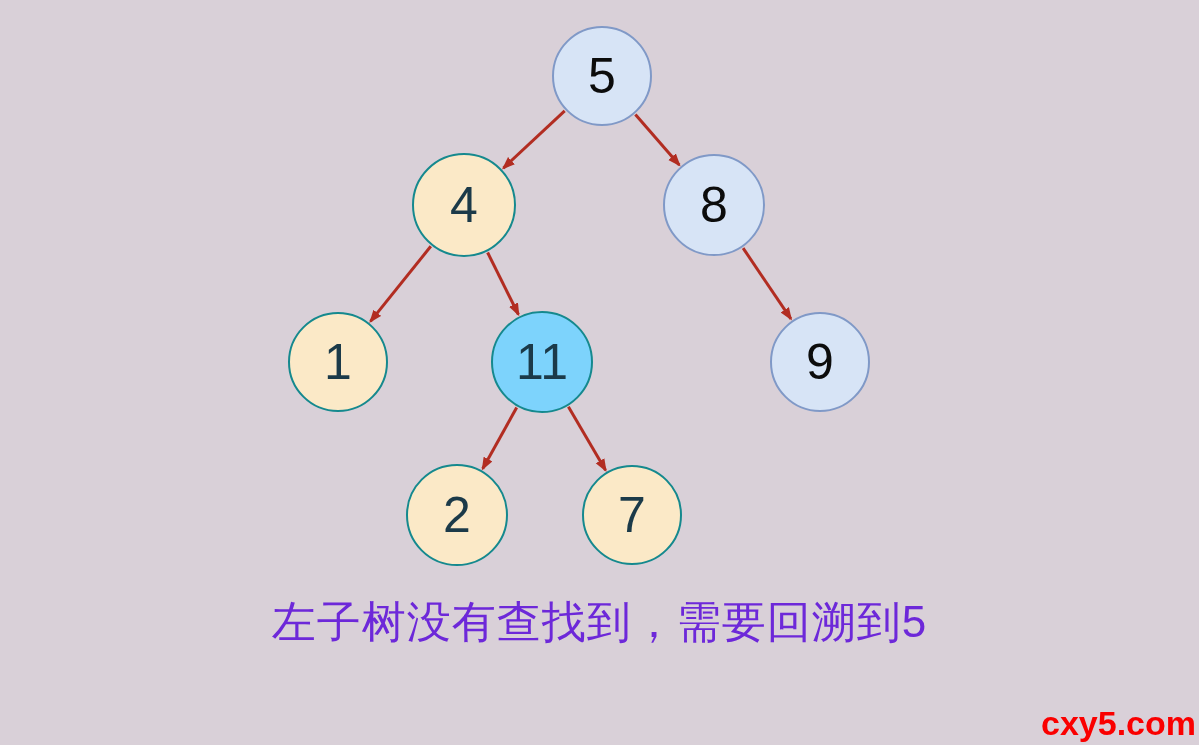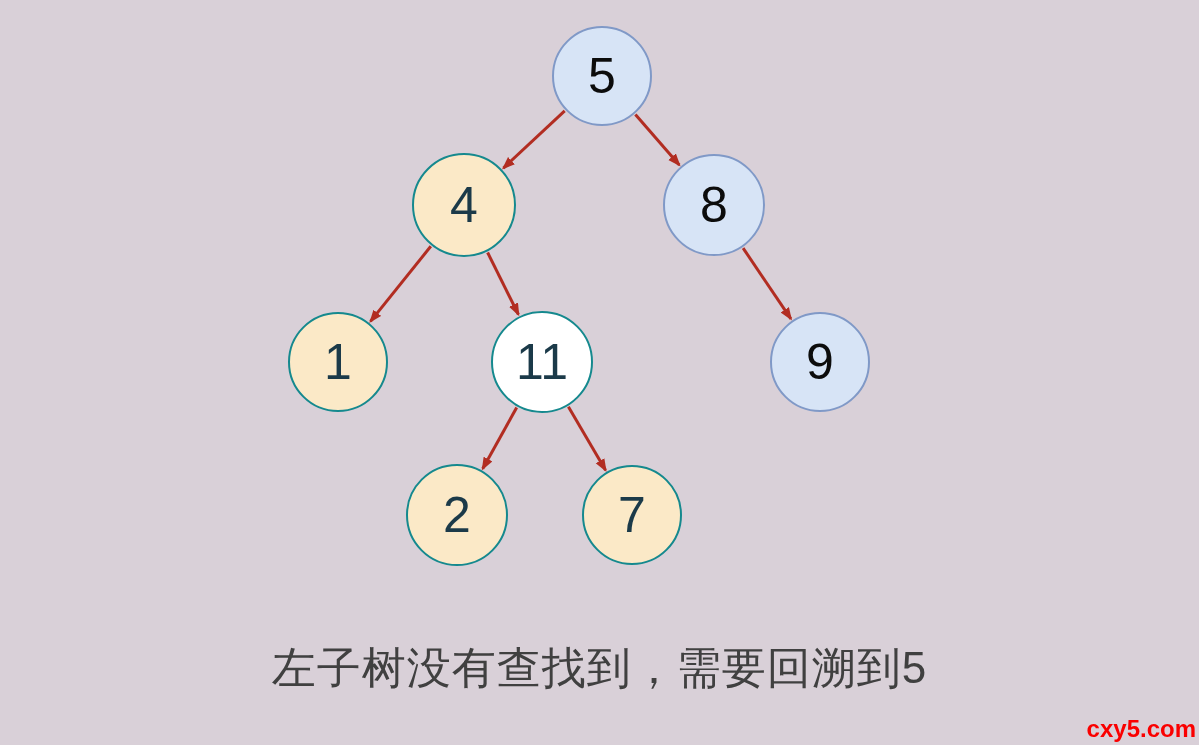--- a/index.html
+++ b/index.html
@@ -41,21 +41,21 @@
     text-align: center;
     font-size: 44px;
     line-height: 56px;
     font-weight: 500;
     letter-spacing: 1px;
   }
   .watermark {
     position: absolute;
     right: 3px;
     bottom: 2px;
-    font-size: 24px;
+    font-size: 34px;
     font-weight: bold;
     letter-spacing: 0px;
   }
 </style>
 </head>
 <body>
 
 <div class="canvas" style="background: rgb(217, 208, 216);">
   <svg id="edges-svg" xmlns="http://www.w3.org/2000/svg" viewBox="0 0 1199 745">
       <defs>
@@ -77,30 +77,30 @@
       </div>
       <div class="node" style="left: 412px; top: 153px; width: 104px; height: 104px; background: rgb(251, 233, 199); border: 2.5px solid rgb(21, 137, 142);">
         <span style="color: rgb(27, 58, 73);">4</span>
       </div>
       <div class="node" style="left: 663px; top: 154px; width: 102px; height: 102px; background: rgb(215, 228, 246); border: 2px solid rgb(128, 153, 199);">
         <span style="color: rgb(12, 12, 12);">8</span>
       </div>
       <div class="node" style="left: 288px; top: 312px; width: 100px; height: 100px; background: rgb(251, 233, 199); border: 2.5px solid rgb(21, 137, 142);">
         <span style="color: rgb(27, 58, 73);">1</span>
       </div>
-      <div class="node" style="left: 491px; top: 311px; width: 102px; height: 102px; background: #ffffff; border: 2.5px solid rgb(21, 137, 142);">
+      <div class="node" style="left: 491px; top: 311px; width: 102px; height: 102px; background: #7dd3fc; border: 2.5px solid rgb(21, 137, 142);">
         <span style="color: rgb(27, 58, 73);">11</span>
       </div>
       <div class="node" style="left: 770px; top: 312px; width: 100px; height: 100px; background: rgb(215, 228, 246); border: 2px solid rgb(128, 153, 199);">
         <span style="color: rgb(12, 12, 12);">9</span>
       </div>
       <div class="node" style="left: 406px; top: 464px; width: 102px; height: 102px; background: rgb(251, 233, 199); border: 2.5px solid rgb(21, 137, 142);">
         <span style="color: rgb(27, 58, 73);">2</span>
       </div>
       <div class="node" style="left: 582px; top: 465px; width: 100px; height: 100px; background: rgb(251, 233, 199); border: 2.5px solid rgb(21, 137, 142);">
         <span style="color: rgb(27, 58, 73);">7</span>
       </div>
     </div>
-  <div class="caption" style="color: #404040; margin-top: 46px;">
+  <div class="caption" style="color: #6d28d9;">
     <div>左子树没有查找到，需要回溯到5</div>
   </div>
   <div class="watermark" style="color: rgb(250, 0, 0);">cxy5.com</div>
 </div>
 
 </body></html>

